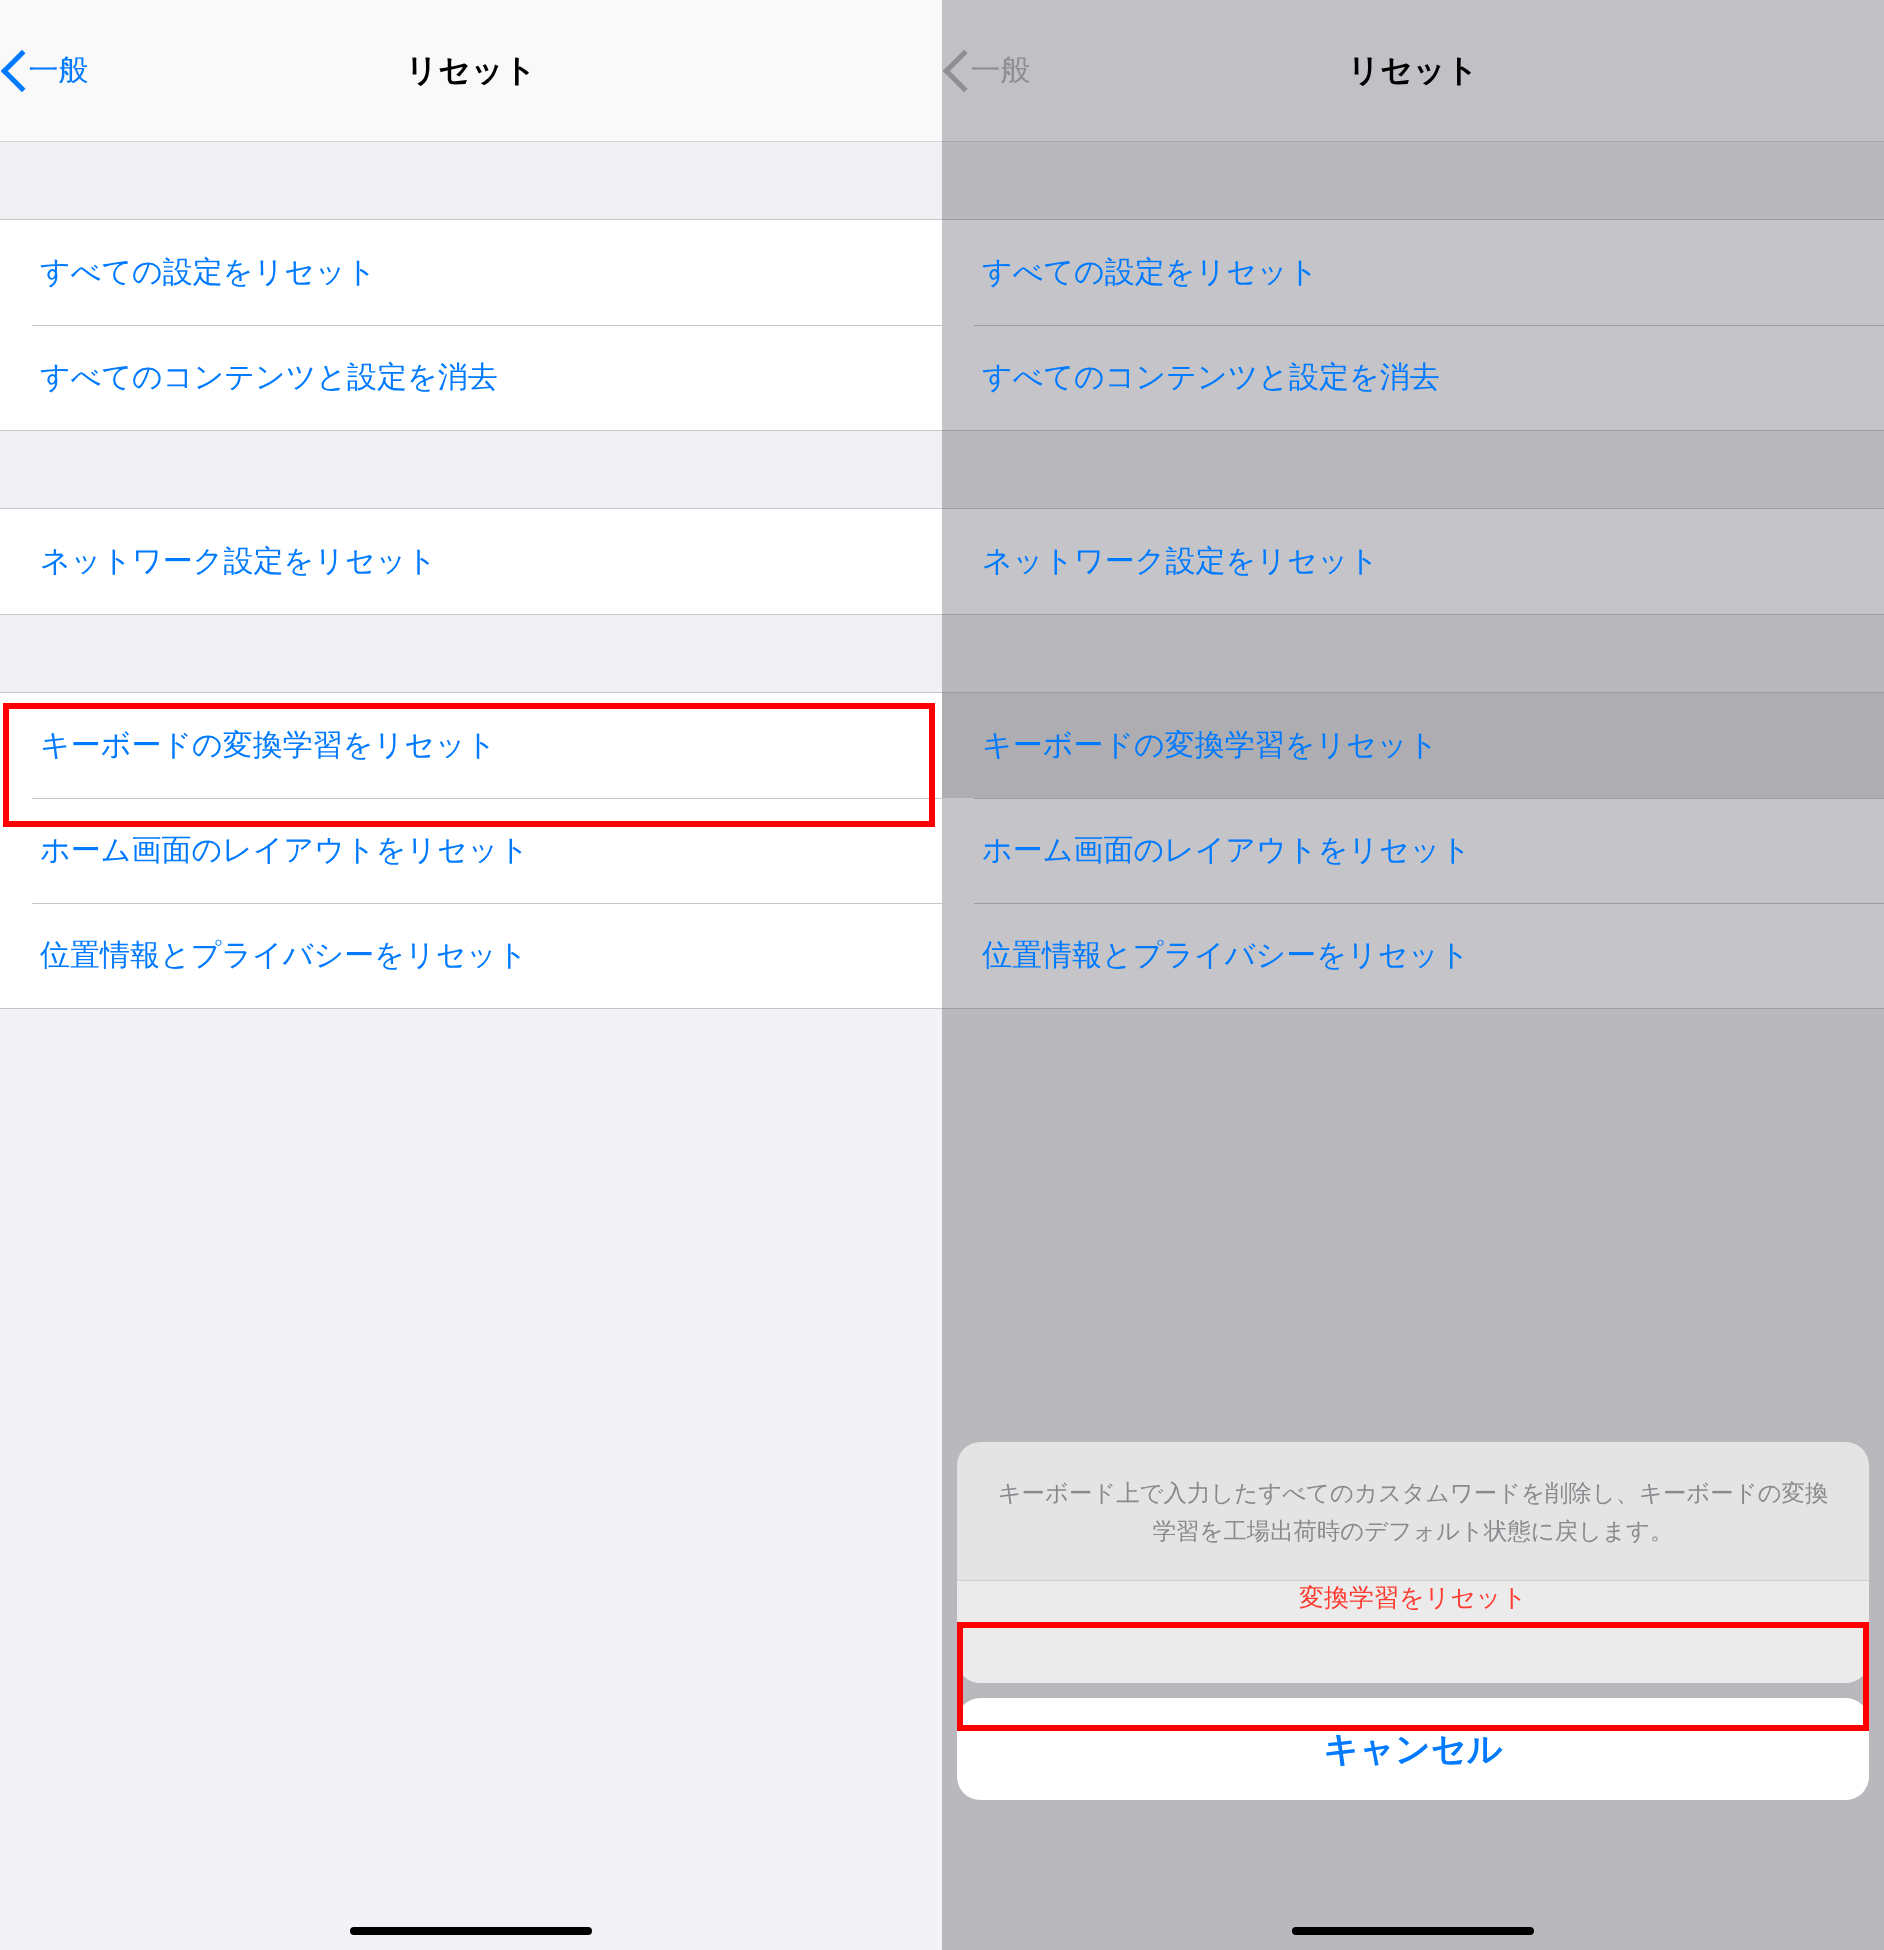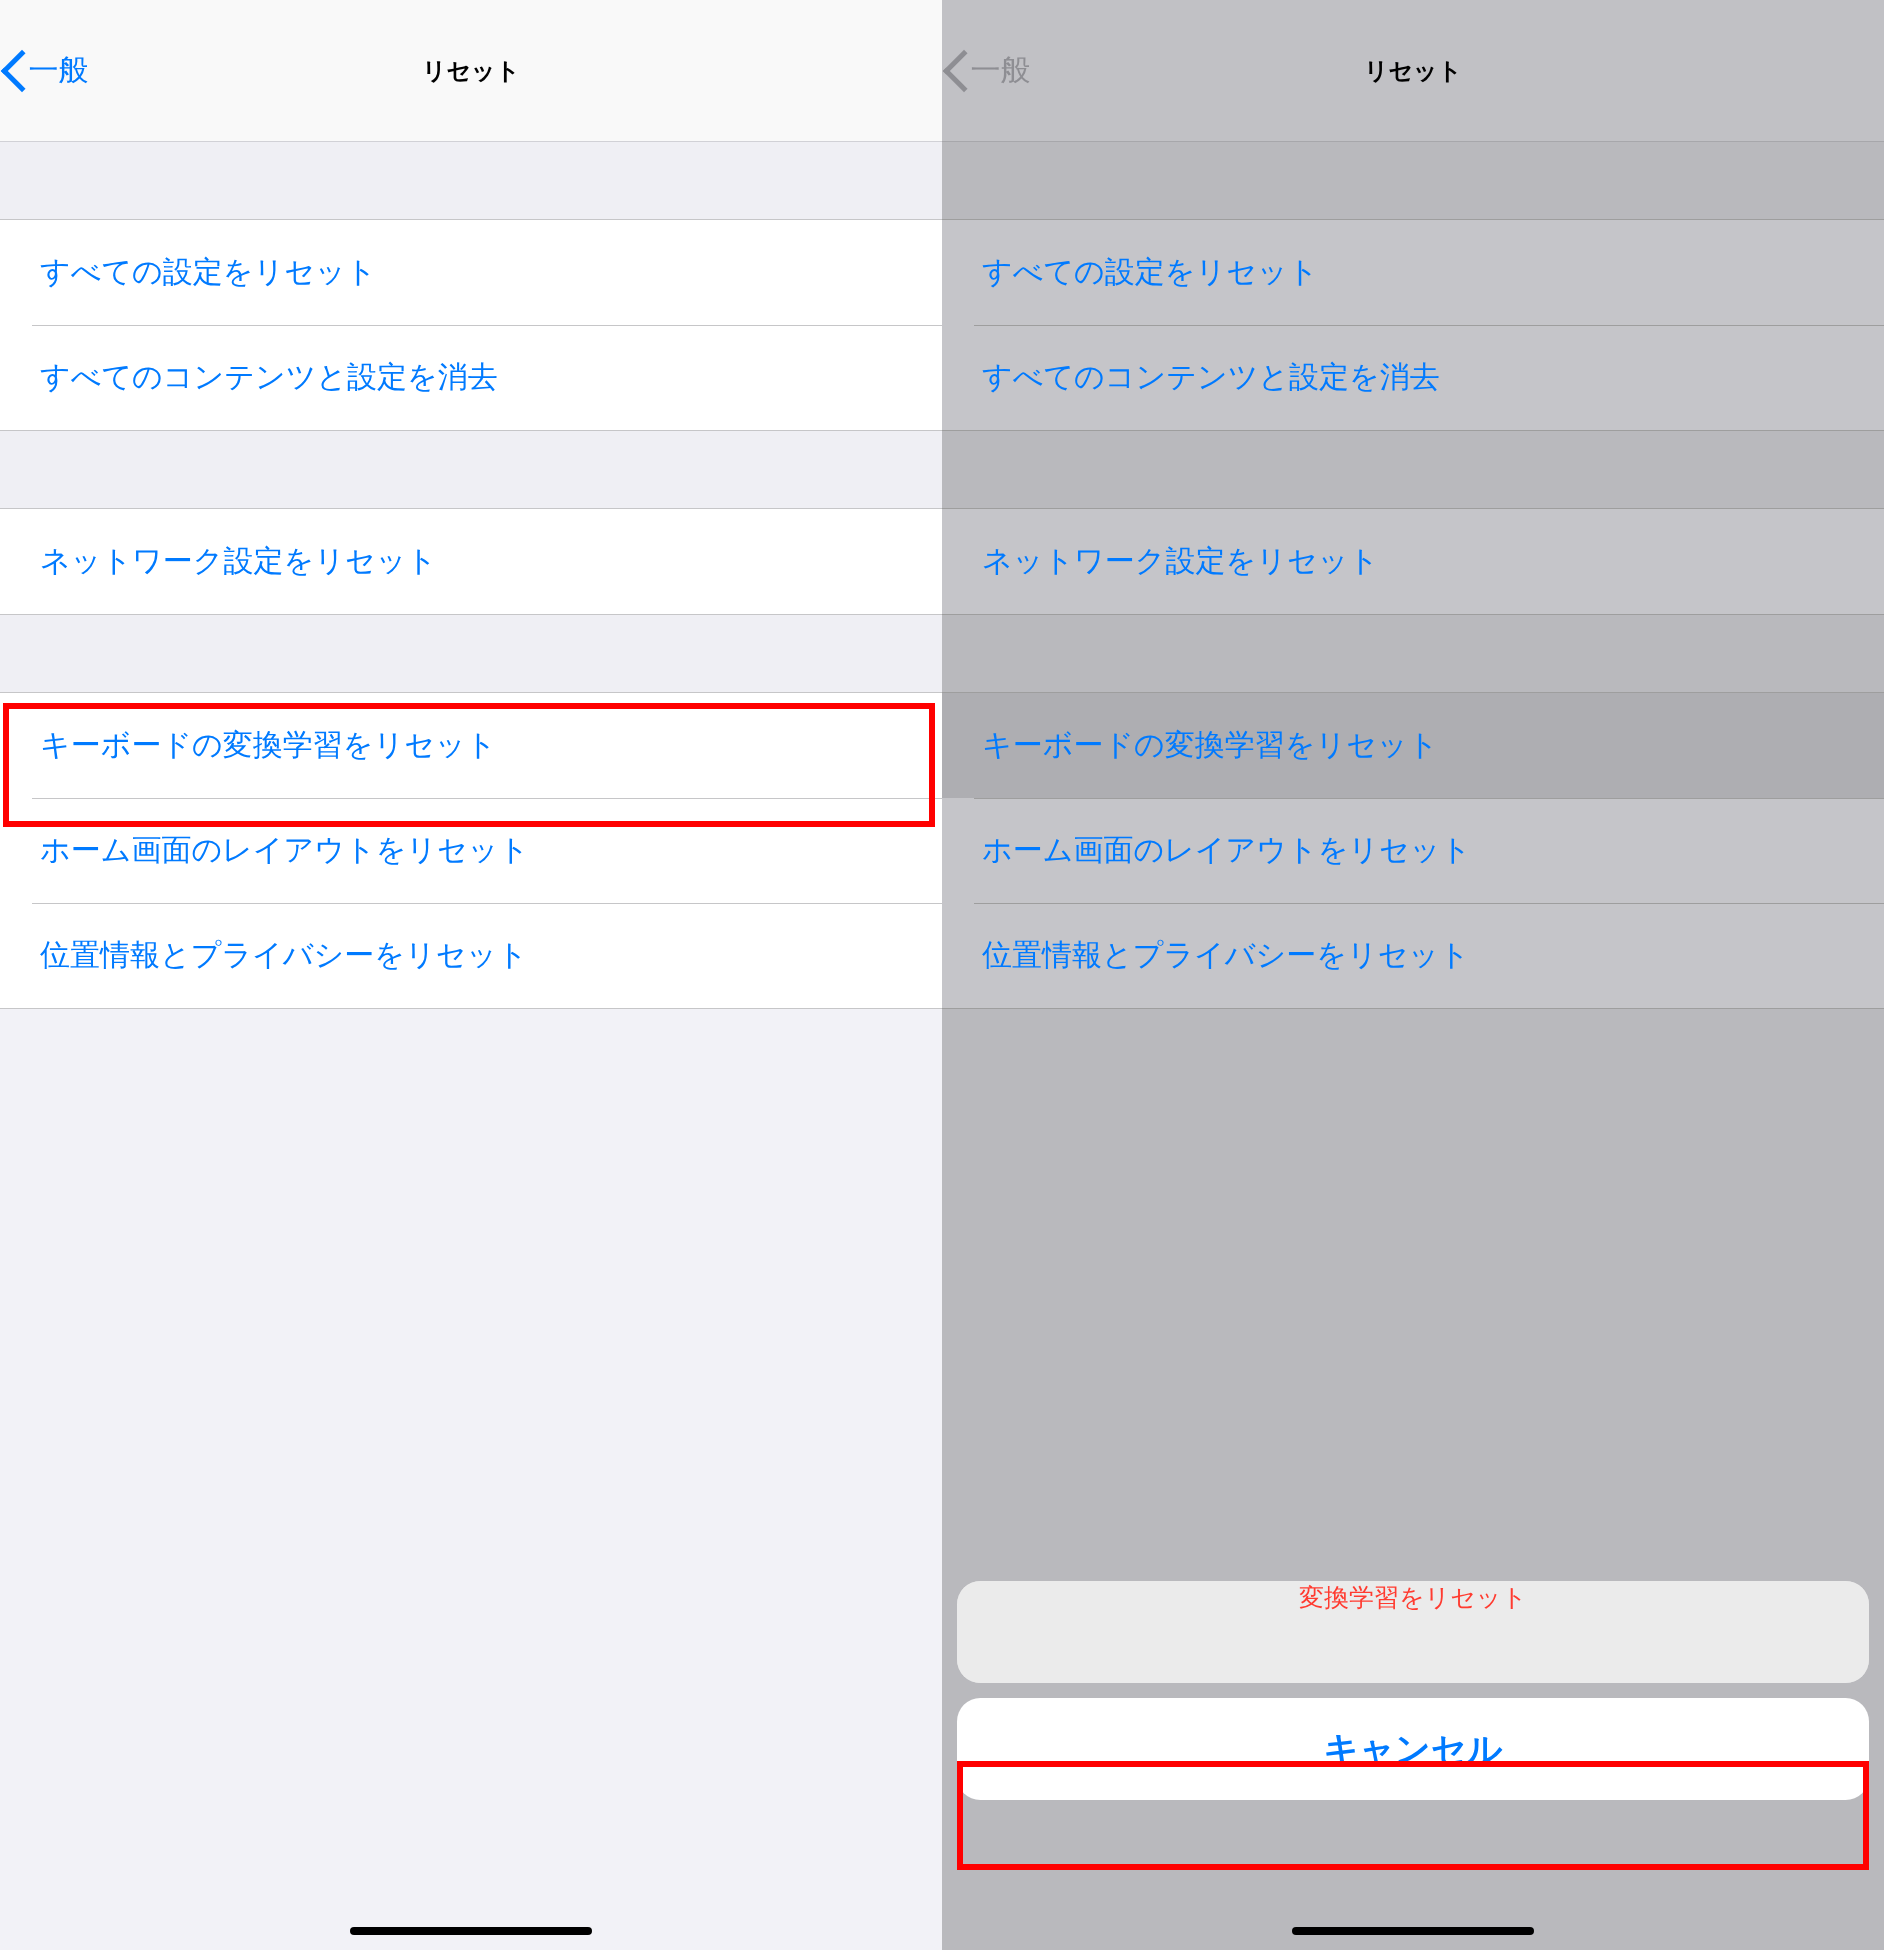--- a/index.html
+++ b/index.html
@@ -67,21 +67,21 @@
       font-weight: 400;
     }
     .screen.dimmed .nav-back-label {
       color: #8e8e93;
     }
     .nav-title {
       position: absolute;
       left: 0;
       right: 0;
       text-align: center;
-      font-size: 24px;
+      font-size: 32px;
       font-weight: 600;
       color: #000;
       pointer-events: none;
     }
     .content {
       background: #efeff4;
     }
     .screen.dimmed .content {
       background: #b9b9bd;
     }
@@ -279,20 +279,21 @@
           <span>ホーム画面のレイアウトをリセット</span>
         </div>
       <div class="row">
           <span>位置情報とプライバシーをリセット</span>
         </div>
     </div>
   </div>
 
   <div class="actionsheet">
     <div class="sheet-group">
+      <div class="sheet-message">キーボード上で入力したすべてのカスタムワードを削除し、キーボードの変換学習を工場出荷時のデフォルト状態に戻します。</div>
       <div class="sheet-action">
           <span>変換学習をリセット</span>
         </div>
     </div>
     <div class="sheet-cancel">
         <span>キャンセル</span>
       </div>
     <div class="sheet-highlight" style="top:180px; left:0; right:0; height:109px;"></div>
   </div>
 

